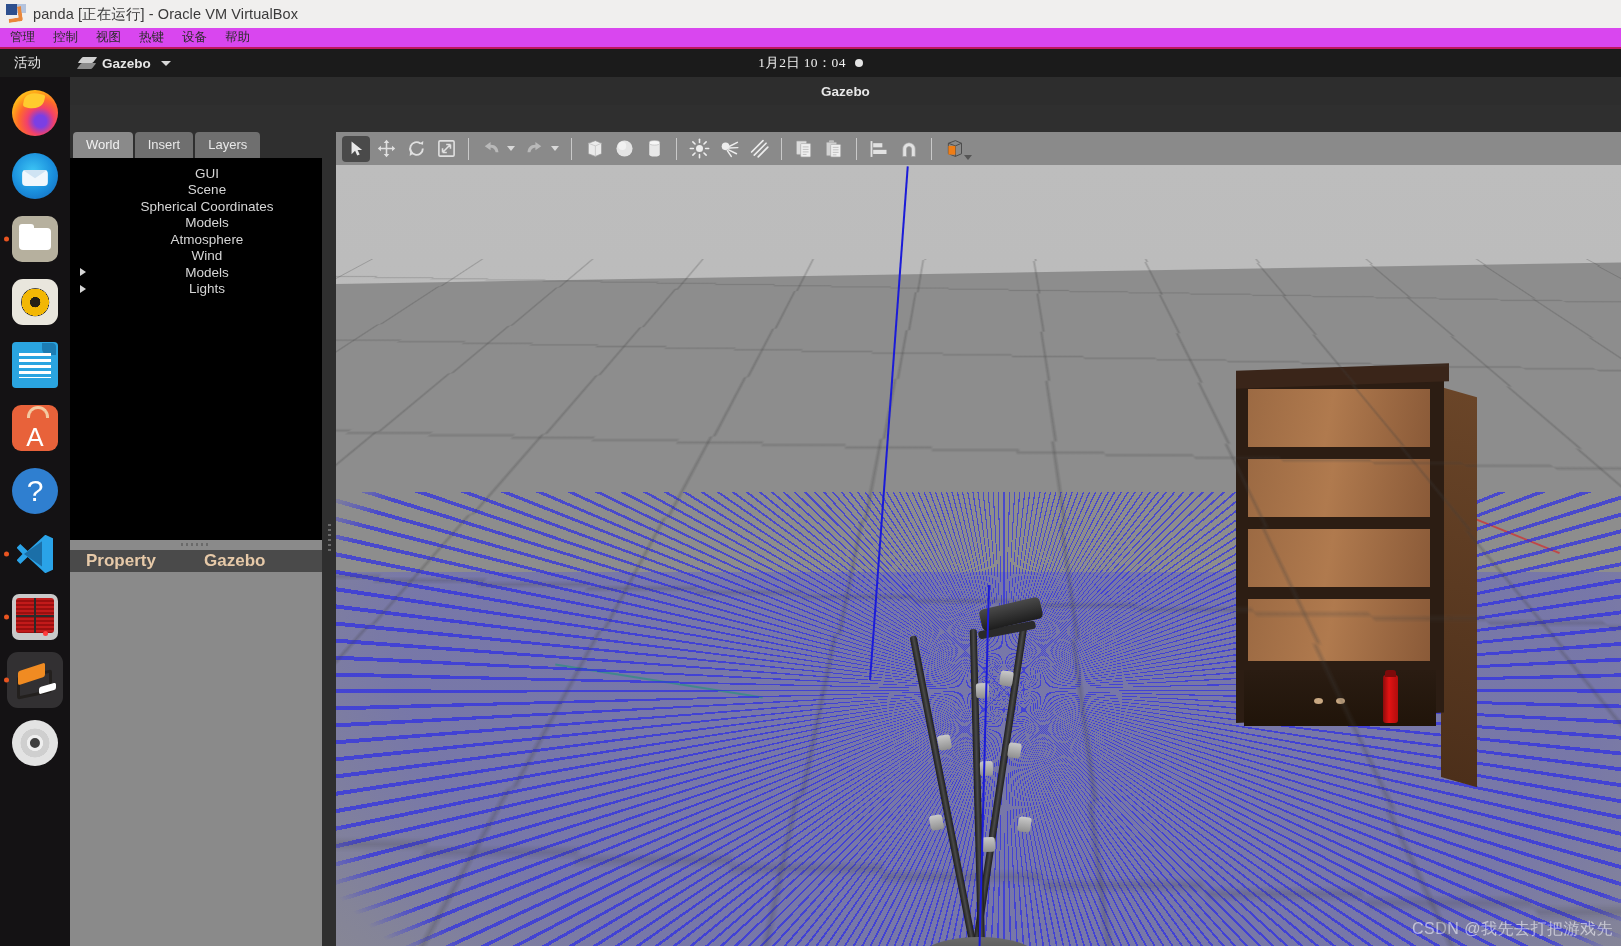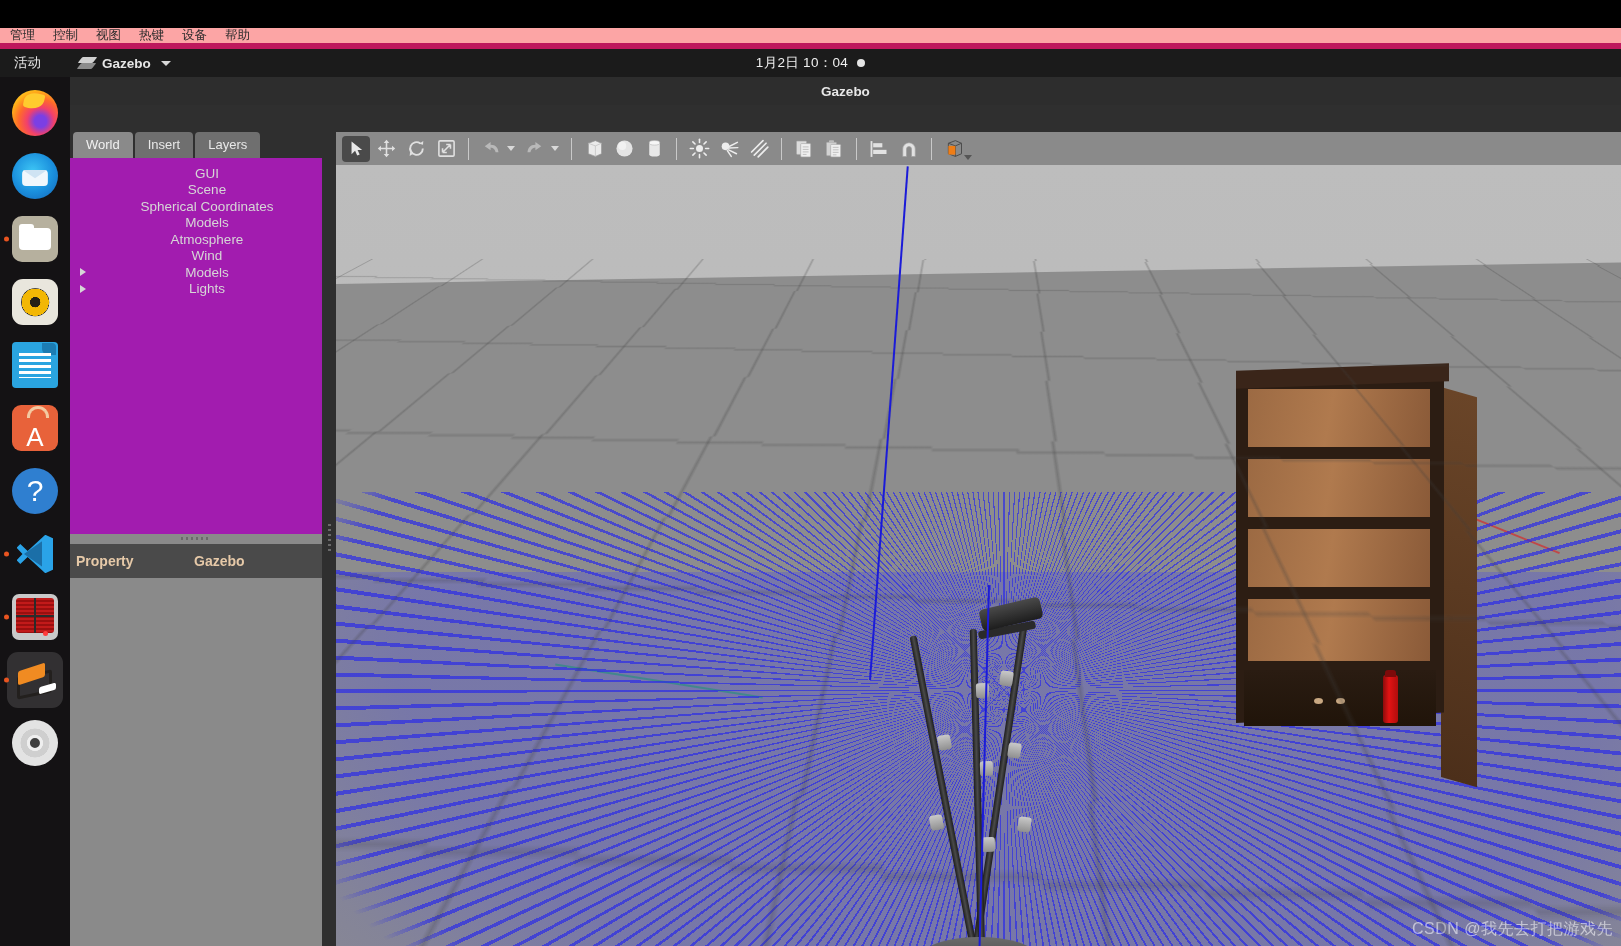--- a/index.html
+++ b/index.html
@@ -19,22 +19,22 @@
   .vb-logo .sq { position: absolute; left: 0; top: 0; width: 11px; height: 11px; background: #2d4f8e; }
   .vb-logo .sq2 { position: absolute; left: 11px; top: 0; width: 9px; height: 9px; background: #b4c3dd; }
   .vb-logo .hook {
     position: absolute; left: 2px; top: 3px; width: 14px; height: 15px;
     border-right: 4px solid #e8873b; border-bottom: 4px solid #e8873b;
     border-bottom-right-radius: 3px; transform: rotate(-8deg);
   }
   .vb-title { font-size: 14.5px; color: #3a3a3a; letter-spacing: .1px; }
   .vb-menubar {
     position: absolute; left: 0; top: 28px; width: 1621px; height: 21px;
-    background: #fca5a5; display: flex; align-items: center;
-    border-bottom: 6px solid #be185d;
+    background: #d946ef; display: flex; align-items: center;
+    border-bottom: 2px solid #be185d;
   }
   .vb-menubar .mi { font-size: 12.5px; color: #2c2c2c; padding: 0 9px; cursor: default; }
   .vb-menubar .mi:first-child { padding-left: 10px; }
 
   
   .gn-topbar {
     position: absolute; left: 0; top: 49px; width: 1621px; height: 28px;
     background: #1b1b1b; display: flex; align-items: center; color: #e6e6e6;
     font-size: 13.5px;
     gap: 14px;
@@ -48,21 +48,21 @@
   }
   .gn-app-icon i.a { top: 0; left: 1px; background: #d0d0d0; }
   .gn-app-icon i.b { top: 6px; left: 0; background: #8c8c8c; }
   .caret-dn {
     width: 0; height: 0; border-left: 5px solid transparent; border-right: 5px solid transparent;
     border-top: 5px solid #d7d7d7; margin-left: 3px;
   }
   .gn-clock {
     position: absolute; left: 0; right: 0; margin: 8px auto; width: 260px;
     text-align: center; font-size: 13.5px; color: #f0f0f0; letter-spacing: .3px;
-    display: flex; justify-content: center; align-items: center; gap: 9px;
+    display: flex; justify-content: center; align-items: center; gap: 9px; font-family: Liberation Serif, serif;
   }
   .gn-dot { width: 8px; height: 8px; border-radius: 50%; background: #e4e4e4; display: inline-block; }
 
   
   .dock {
     position: absolute; left: 0; top: 77px; width: 70px; height: 869px;
     background: rgba(22,20,22,0.92);
     display: flex; flex-direction: column; align-items: center; padding-top: 8px; gap: 7px;
   }
   .dock-slot { position: relative; width: 56px; height: 56px; display: flex; align-items: center; justify-content: center; }
@@ -152,43 +152,43 @@
   .gz-win { position: absolute; left: 70px; top: 77px; width: 1551px; height: 869px; background: #2f2f2f; }
   .gz-titlebar { height: 28px; background: #2d2d2d; display:flex; align-items:center; justify-content:center; }
   .gz-titlebar span { color: #e8e8e8; font-size: 13.5px; font-weight: bold; }
   .gz-menubar { height: 27px; background: #3a3a3a; display:flex; align-items:center; padding-left: 12px; gap: 0; }
   .gz-menubar .mi { font-size: 13.5px; color: #e0e0e0; padding: 2px 11px; cursor: default; }
   .gz-menubar .mi u { text-decoration: underline; }
 
   .gz-body { position: absolute; left:0; top:55px; right:0; bottom:0; display:flex; }
 
   
-  .left-panel { width: 252px; background: #a21caf; position: relative; flex: none; display:flex; flex-direction:column; }
+  .left-panel { width: 252px; background: #000000; position: relative; flex: none; display:flex; flex-direction:column; }
   .tabs { display:flex; height: 26px; background: #2f2f2f; padding-left: 3px; align-items: flex-end; }
   .tab {
     font-size: 13px; color: #e8e8e8; padding: 4px 13px 4px; background: #6f6f6f;
     border-radius: 4px 4px 0 0; margin-right: 2px; line-height: 1.35; cursor: default;
   }
   .tab.sel { background: #8a8a8a; color: #f2f2f2; }
   .tree { flex: 1; padding: 7px 0 0 22px; overflow: hidden; }
   .tree-item {
     display:flex; align-items:center; font-size: 13.5px; color: #d6d6d6;
     height: 16.5px; cursor: default; position: relative; justify-content: center;
   }
   .tree-item .arrow {
     position:absolute; left: -12px; width: 0; height: 0;
     border-top: 4.5px solid transparent; border-bottom: 4.5px solid transparent;
     border-left: 6px solid #d6d6d6;
   }
   .hsplit { height: 10px; display:flex; align-items:center; justify-content:center; background:#8a8a8a; }
   .hsplit i { display:block; width: 30px; height: 3px;
     background: repeating-linear-gradient(90deg, #6a6a6a 0 2px, transparent 2px 5px); }
   .prop-head {
-    height: 34px; background: #4a4a4a; display:flex; align-items:center;
-    font-size: 14px; font-weight: bold; color: #e6c9a8; padding-left: 6px;
+    height: 22px; background: #4a4a4a; display:flex; align-items:center;
+    font-size: 17px; font-weight: bold; color: #e6c9a8; padding-left: 16px;
   }
   .prop-head .c1 { width: 118px; }
   .prop-rest { flex: 1; background: #8a8a8a; }
 
   
   .vsplit { width: 14px; background: #2f2f2f; flex:none; display:flex; align-items:center; justify-content:center; }
   .vsplit i { display:block; width: 3px; height: 30px;
     background: repeating-linear-gradient(#6a6a6a 0 2px, transparent 2px 5px); }
 
   
@@ -308,20 +308,28 @@
   .watermark {
     position:absolute; right: 8px; bottom: 6px; font-size: 16px; color: rgba(255,255,255,.55);
     letter-spacing: .5px; pointer-events:none;
   }
 </style>
 </head>
 <body>
 
 <div id="root">
 
+  <div class="vb-titlebar">
+    <div class="vb-logo">
+      <span class="sq"></span>
+        <span class="sq2"></span>
+        <span class="hook"></span>
+    </div>
+    <div class="vb-title">panda [正在运行] - Oracle VM VirtualBox</div>
+  </div>
 
   <div class="vb-menubar">
     <div class="mi">管理</div>
     <div class="mi">控制</div>
     <div class="mi">视图</div>
     <div class="mi">热键</div>
     <div class="mi">设备</div>
     <div class="mi">帮助</div>
   </div>
 

